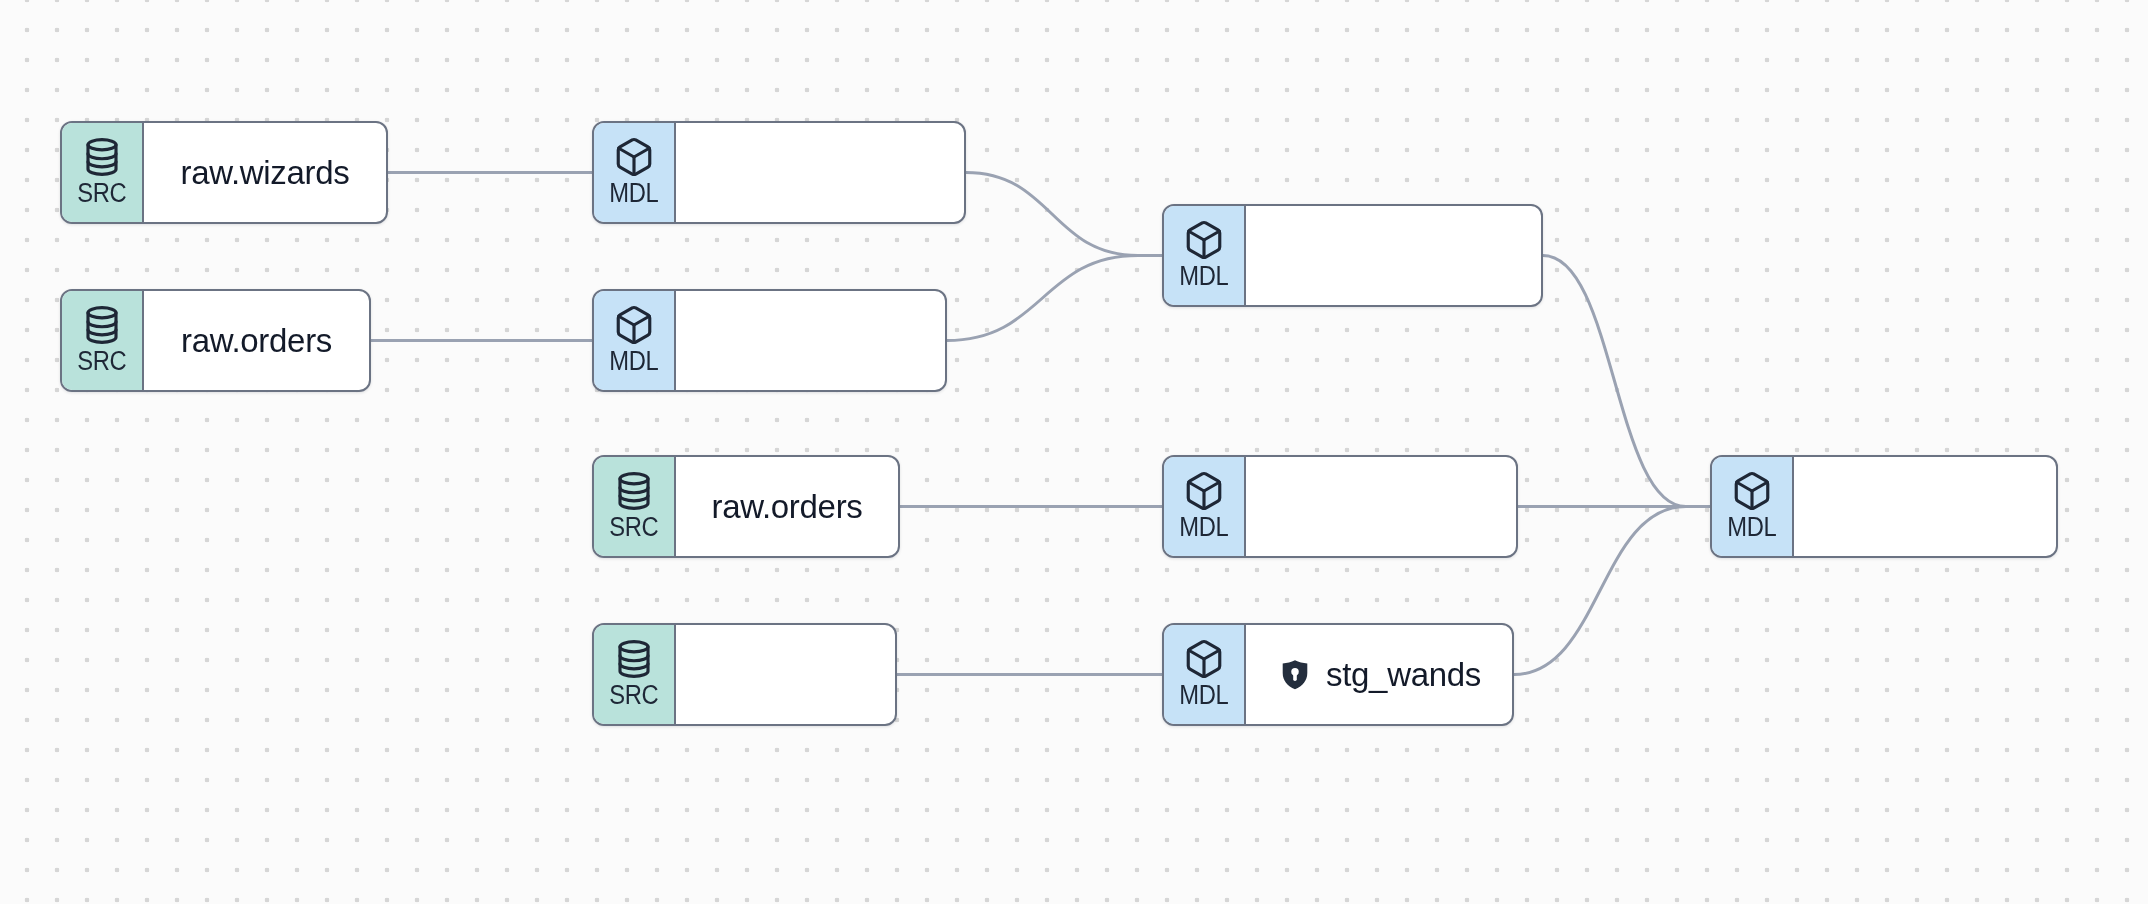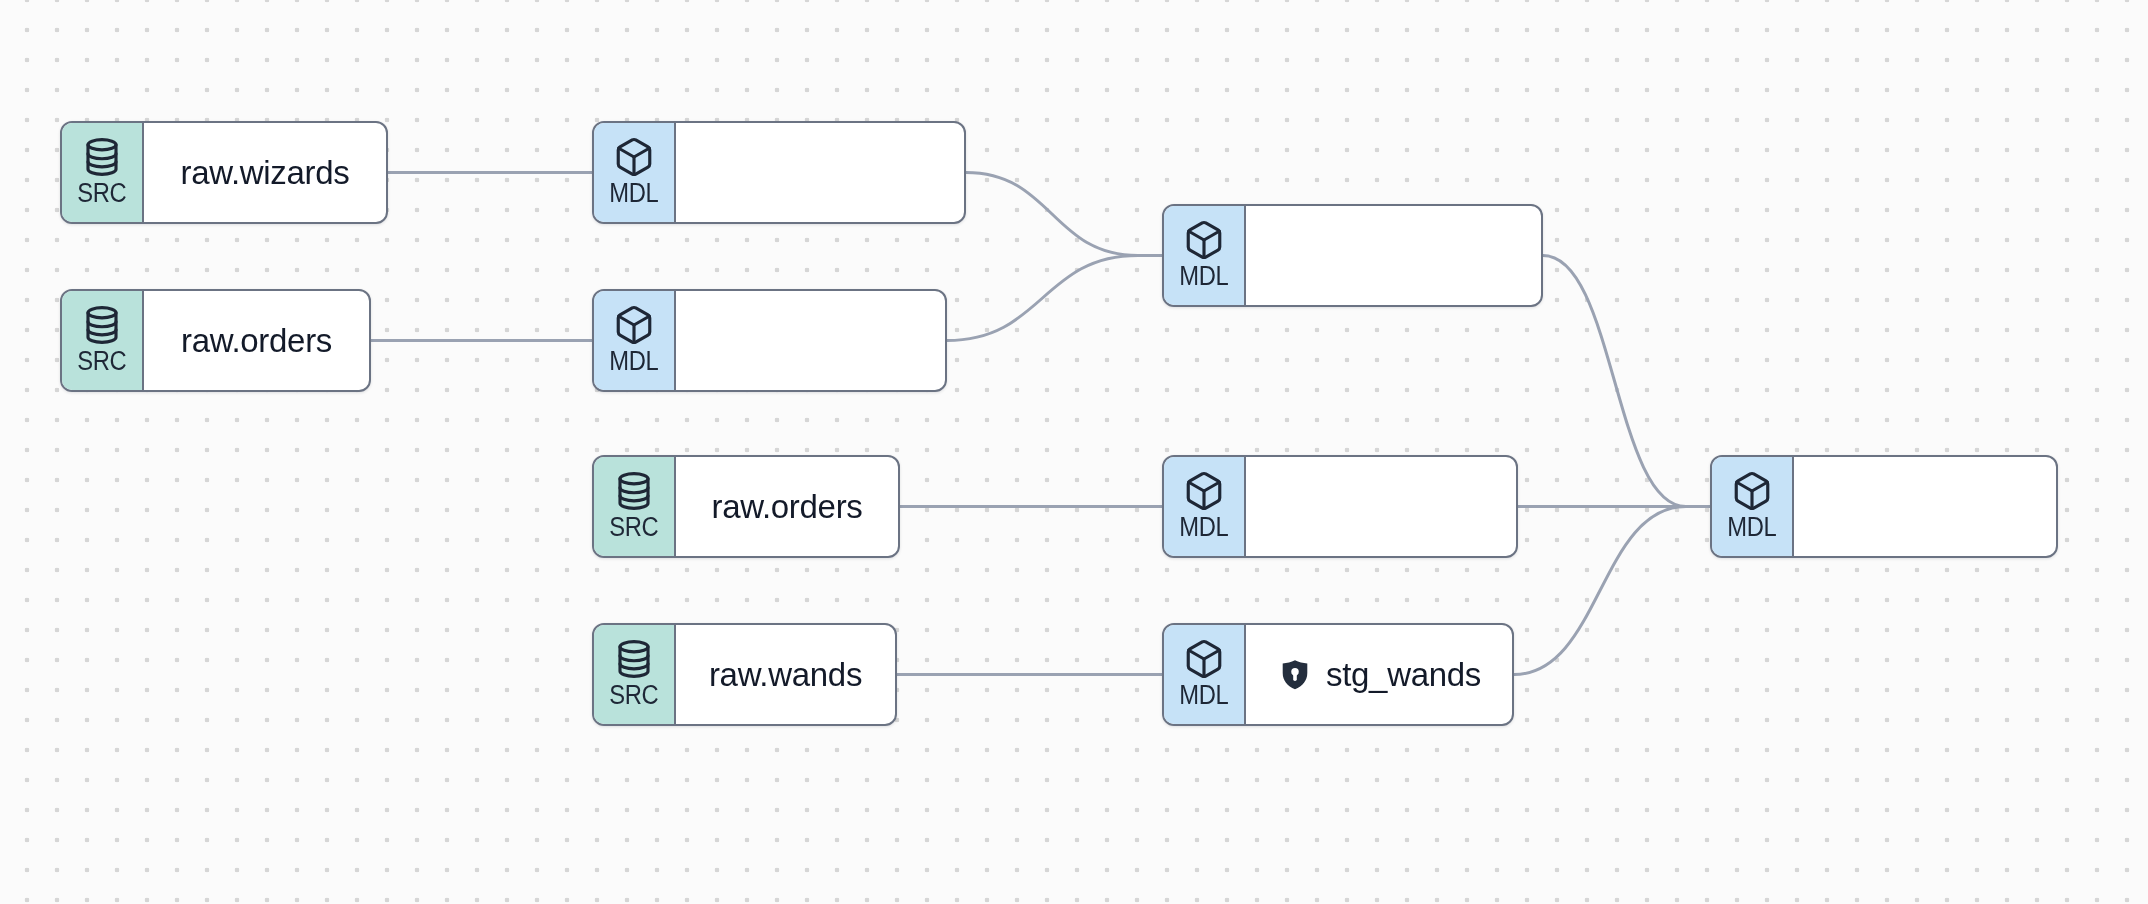--- a/index.html
+++ b/index.html
@@ -217,24 +217,20 @@
         <svg class="ic-database" viewBox="0 0 24 24" fill="none" stroke="#1e2736" stroke-width="1.8" stroke-linecap="round" stroke-linejoin="round">
           <ellipse cx="12" cy="5" rx="8" ry="2.9"></ellipse>
           <path d="M4 5v14c0 1.6 3.58 2.9 8 2.9s8-1.3 8-2.9V5"></path>
           <path d="M4 10.1c0 1.6 3.58 2.9 8 2.9s8-1.3 8-2.9"></path>
           <path d="M4 14.7c0 1.6 3.58 2.9 8 2.9s8-1.3 8-2.9"></path>
         </svg>
 
       </span>
       <span class="badge-label">SRC</span>
     </div>
-    <div class="node-body">
-
-      <span class="node-label">raw.wands</span>
-    </div>
   </div>
       <div class="node" style="left: 1162px; top: 623px; width: 352px; height: 103px;">
     <div class="badge" style="background: rgb(198, 226, 247);">
       <span class="badge-icon">
 
         <svg class="ic-cube" viewBox="0 0 24 24" fill="none" stroke="#1e2736" stroke-width="1.8" stroke-linecap="round" stroke-linejoin="round">
           <path d="M21 8a2 2 0 0 0-1-1.73l-7-4a2 2 0 0 0-2 0l-7 4A2 2 0 0 0 3 8v8a2 2 0 0 0 1 1.73l7 4a2 2 0 0 0 2 0l7-4A2 2 0 0 0 21 16Z"></path>
           <path d="m3.3 7 8.7 5 8.7-5"></path>
           <path d="M12 22V12"></path>
         </svg>

